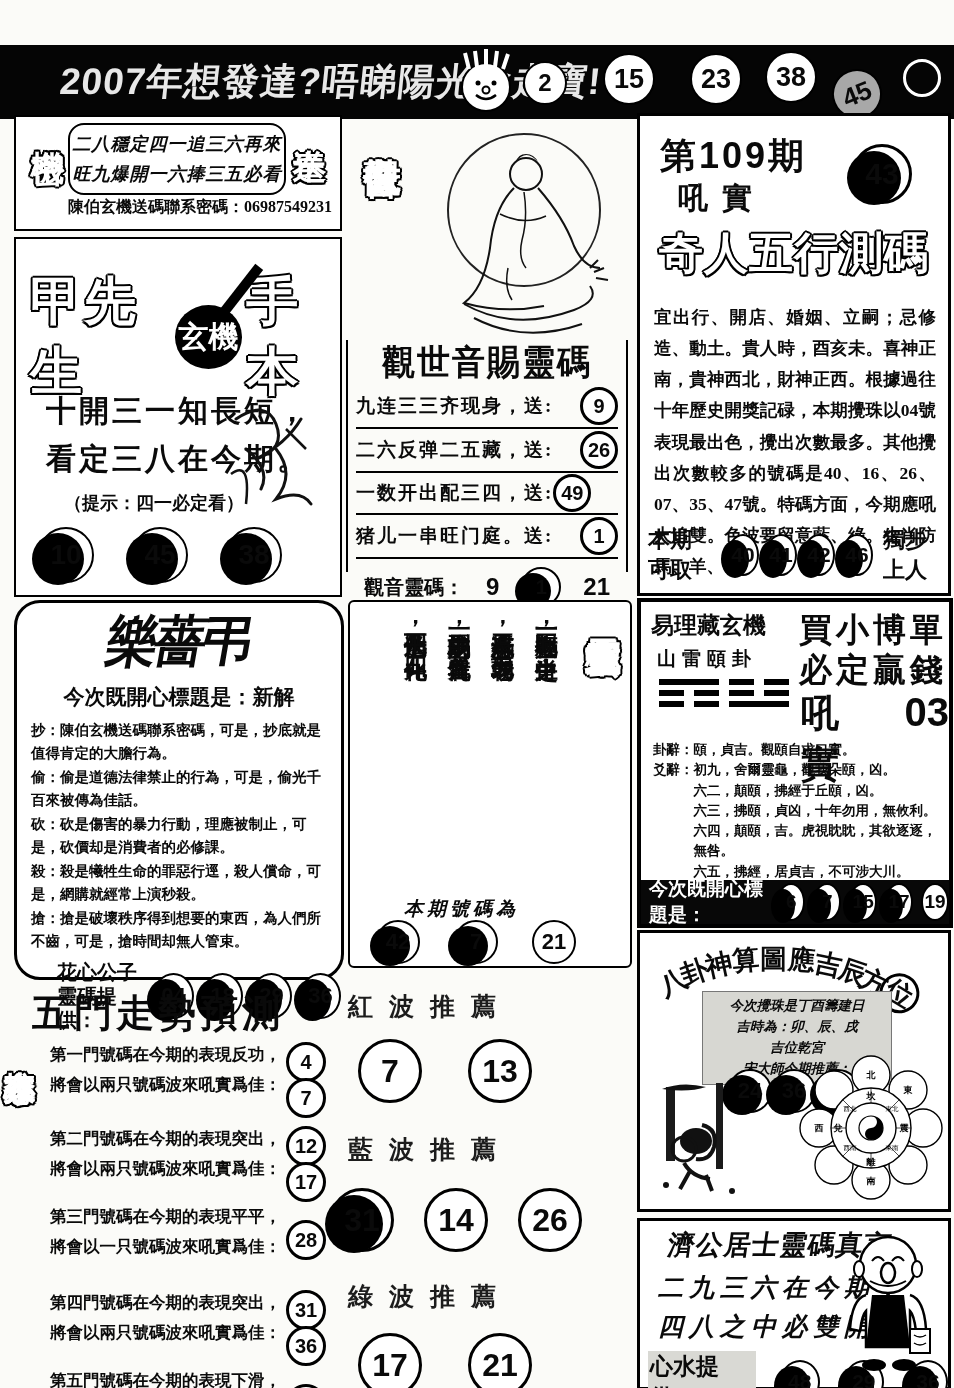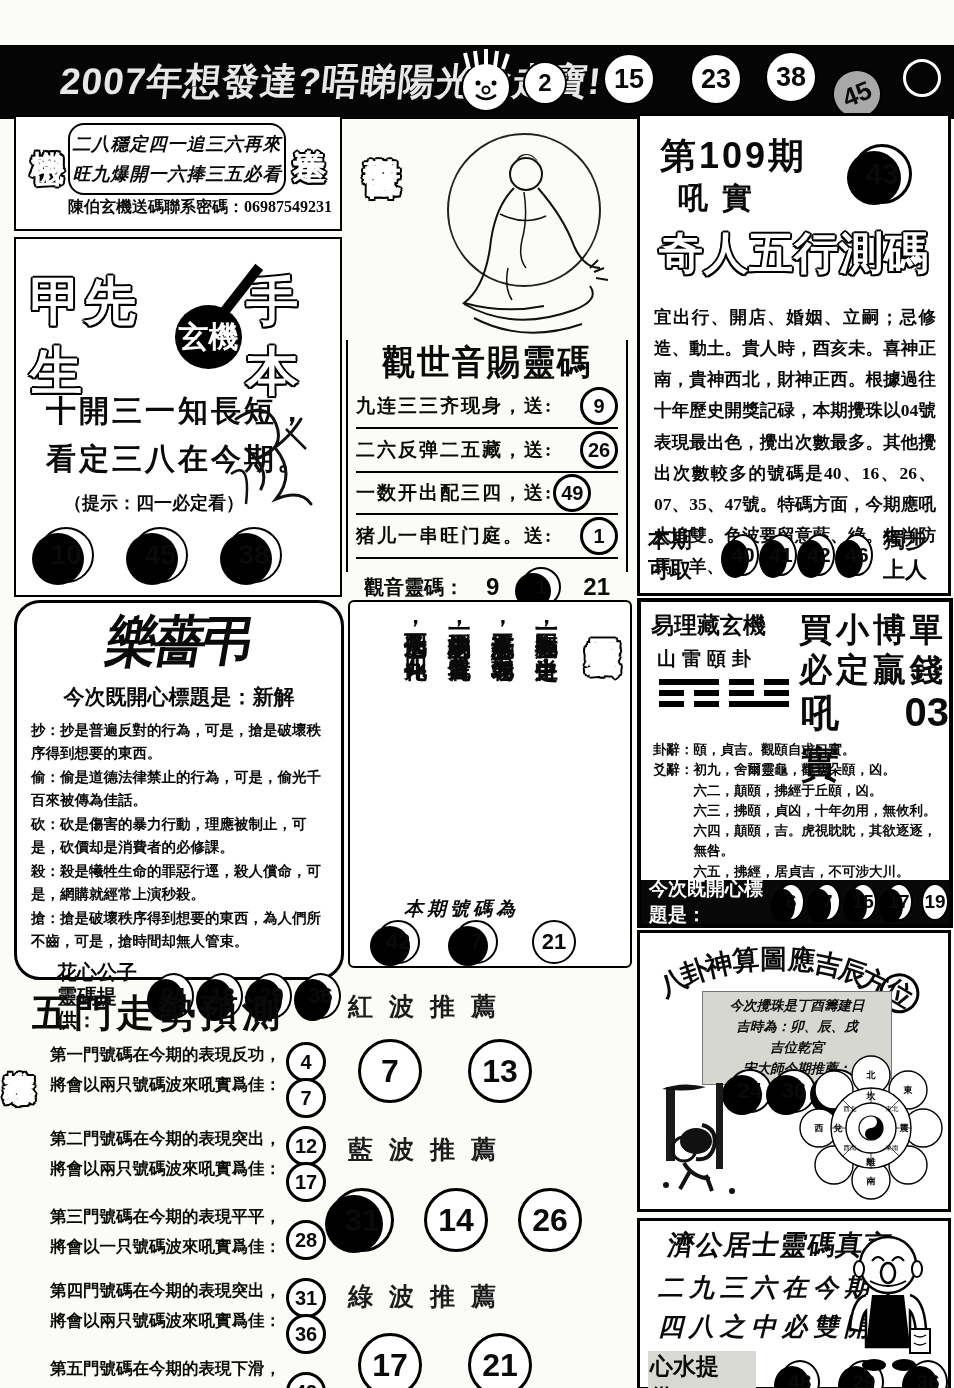--- a/index.html
+++ b/index.html
@@ -94,21 +94,21 @@
     </div>
   </div>
 
   <div class="abs box" style="left:14px;top:600px;width:324px;height:374px;border-radius:26px;">
     <div style="text-align:center;font-size:52px;font-weight:900;margin-top:4px;
                 transform:skewX(-10deg) scaleY(1.05);letter-spacing:-4px;">樂薔弔</div>
     <div style="text-align:center;margin-top:6px;font-size:21px;">
       <span class="b">今次既開心標題是：</span><span class="b" style="font-family:'Liberation Sans',sans-serif;">新解</span>
     </div>
     <div style="padding:8px 14px 0 14px;font-size:14.5px;line-height:1.62;font-weight:600;">
-      <div>抄：抄是普遍反對的行為，可是，搶是破壞秩序得到想要的東西。</div>
+      <div>抄：陳伯玄機送碼聯系密碼，可是，抄底就是值得肯定的大膽行為。</div>
       <div>偷：偷是道德法律禁止的行為，可是，偷光千百來被傳為佳話。</div>
       <div>砍：砍是傷害的暴力行動，理應被制止，可是，砍價却是消費者的必修課。</div>
       <div>殺：殺是犧牲生命的罪惡行逕，殺人償命，可是，網購就經常上演秒殺。</div>
       <div>搶：搶是破壞秩序得到想要的東西，為人們所不齒，可是，搶時間却無人管束。</div>
     </div>
     <div class="row" style="margin:6px 0 0 40px;gap:8px;">
       <div style="font-size:20px;font-weight:900;line-height:1.2;">
         <div>花心公子</div>
         <div>靈碼提供：</div>
       </div>
@@ -129,21 +129,21 @@
         <div class="b" style="font-size:16.5px;margin-top:8px;">將會以兩只號碼波來吼實爲佳：</div>
         <span class="cnum" style="position:absolute;right:12px;top:-2px;">4</span>
         <span class="cnum" style="position:absolute;right:12px;top:34px;">7</span>
       </div>
       <div style="position:relative;margin-bottom:16px;height:62px;">
         <div class="b" style="font-size:16.5px;">第二門號碼在今期的表現突出，</div>
         <div class="b" style="font-size:16.5px;margin-top:8px;">將會以兩只號碼波來吼實爲佳：</div>
         <span class="cnum" style="position:absolute;right:12px;top:-2px;">12</span>
         <span class="cnum" style="position:absolute;right:12px;top:34px;">17</span>
       </div>
-      <div style="position:relative;margin-bottom:16px;height:58px;">
+      <div style="position:relative;margin-bottom:28px;height:58px;">
         <div class="b" style="font-size:16.5px;">第三門號碼在今期的表現平平，</div>
         <div class="b" style="font-size:16.5px;margin-top:8px;">將會以一只號碼波來吼實爲佳：</div>
         <span class="cnum" style="position:absolute;right:12px;top:14px;">28</span>
       </div>
       <div style="position:relative;margin-bottom:16px;height:62px;">
         <div class="b" style="font-size:16.5px;">第四門號碼在今期的表現突出，</div>
         <div class="b" style="font-size:16.5px;margin-top:8px;">將會以兩只號碼波來吼實爲佳：</div>
         <span class="cnum" style="position:absolute;right:12px;top:-2px;">31</span>
         <span class="cnum" style="position:absolute;right:12px;top:34px;">36</span>
       </div>

